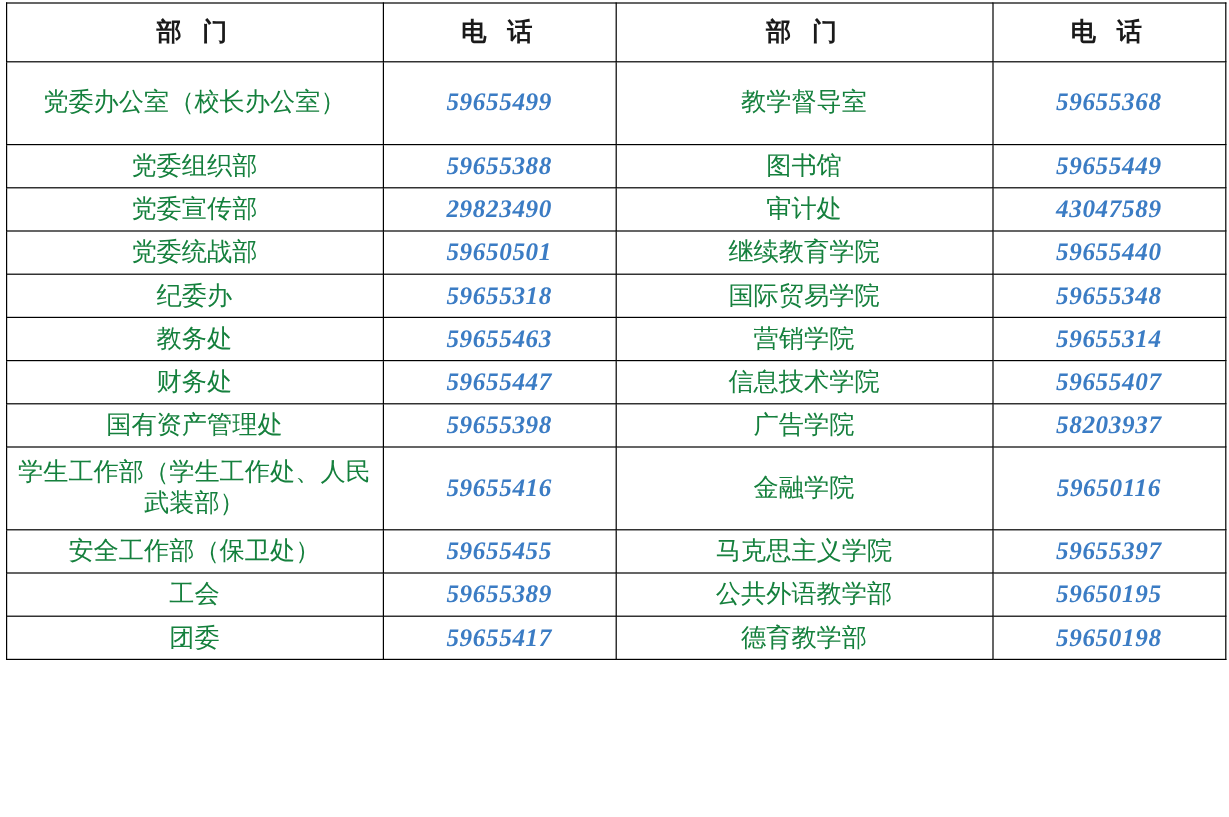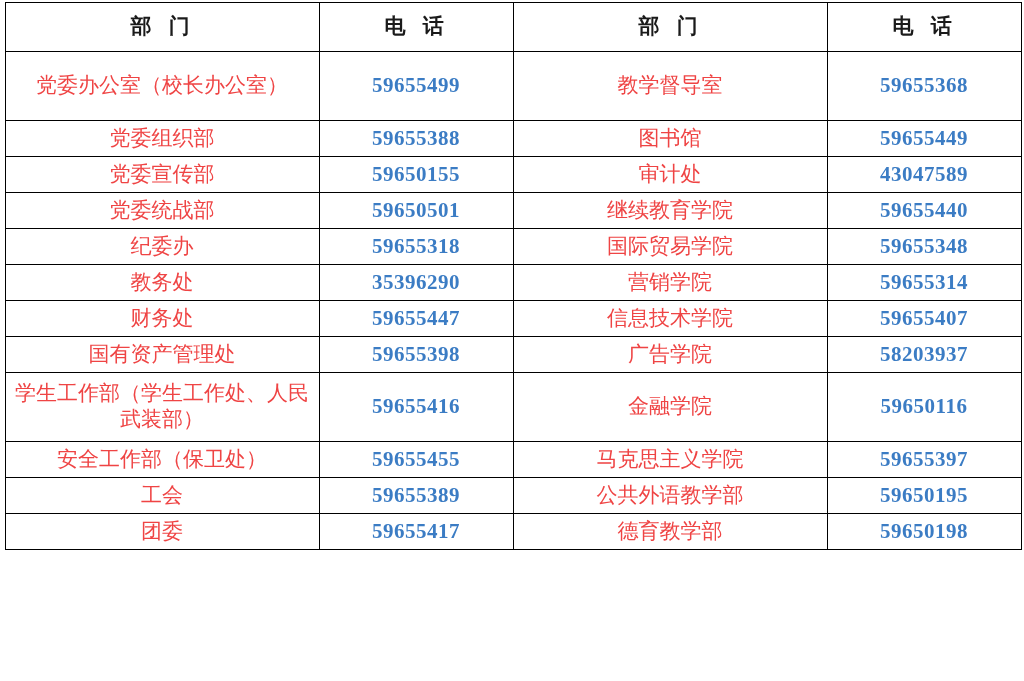--- a/index.html
+++ b/index.html
@@ -42,27 +42,28 @@
     word-break: break-all;
   }
   table.contact-table th {
     font-weight: bold;
     letter-spacing: 6px;
     padding-left: 6px;
     height: 44px;
     font-size: 21px;
   }
   table.contact-table td.dept {
-    color: #ef4444;
+    color: #15803d;
   }
   table.contact-table td.tel {
     color: #3b7cc4;
     font-weight: bold;
     font-family: "Liberation Serif", "DejaVu Serif", serif;
     letter-spacing: 0.5px;
+    font-style: italic;
   }
   table.contact-table tr.row-tall td {
     height: 64px;
   }
   table.contact-table tr.row-normal td {
     height: 31px;
   }
 </style>
 </head>
 <body>
@@ -91,39 +92,39 @@
           <td class="tel">59655368</td>
         </tr>
         <tr class="row-normal">
           <td class="dept">党委组织部</td>
           <td class="tel">59655388</td>
           <td class="dept">图书馆</td>
           <td class="tel">59655449</td>
         </tr>
         <tr class="row-normal">
           <td class="dept">党委宣传部</td>
-          <td class="tel">59650155</td>
+          <td class="tel">29823490</td>
           <td class="dept">审计处</td>
           <td class="tel">43047589</td>
         </tr>
         <tr class="row-normal">
           <td class="dept">党委统战部</td>
           <td class="tel">59650501</td>
           <td class="dept">继续教育学院</td>
           <td class="tel">59655440</td>
         </tr>
         <tr class="row-normal">
           <td class="dept">纪委办</td>
           <td class="tel">59655318</td>
           <td class="dept">国际贸易学院</td>
           <td class="tel">59655348</td>
         </tr>
         <tr class="row-normal">
           <td class="dept">教务处</td>
-          <td class="tel">35396290</td>
+          <td class="tel">59655463</td>
           <td class="dept">营销学院</td>
           <td class="tel">59655314</td>
         </tr>
         <tr class="row-normal">
           <td class="dept">财务处</td>
           <td class="tel">59655447</td>
           <td class="dept">信息技术学院</td>
           <td class="tel">59655407</td>
         </tr>
         <tr class="row-normal">

